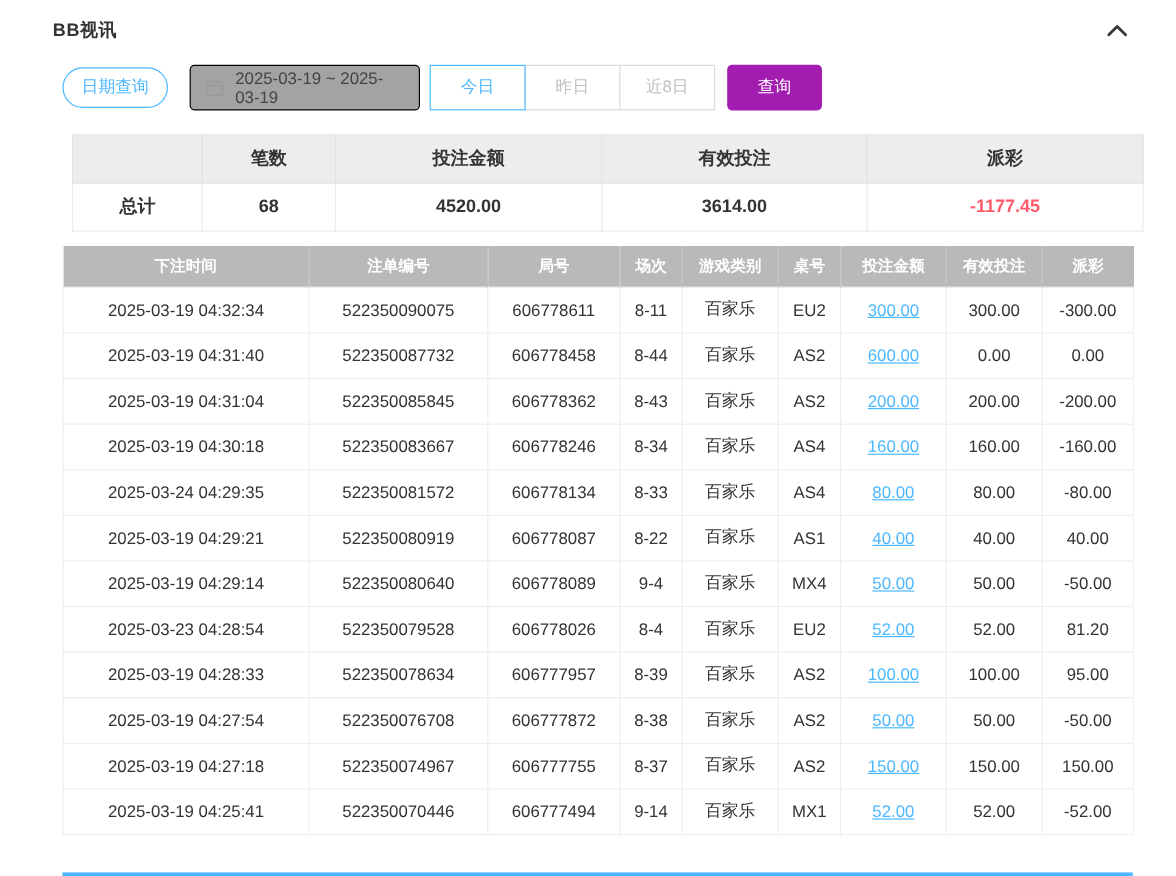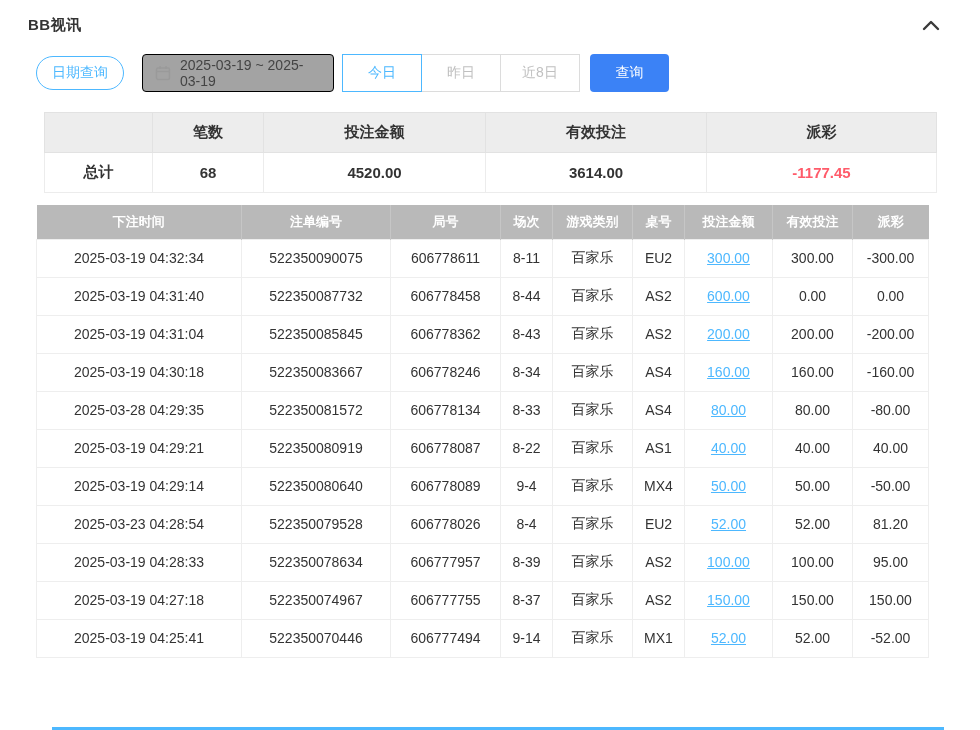--- a/index.html
+++ b/index.html
@@ -4,21 +4,21 @@
 <style>
   * { box-sizing: border-box; margin: 0; padding: 0; }
   html, body { width: 980px; height: 730px; }
   body {
     font-family: "Liberation Sans", "DejaVu Sans", sans-serif;
     background: #ffffff;
     overflow: hidden;
     position: relative;
     color: #333;
   }
-  .page { padding: 12px 36px 0 28px; height: 100%; }
+  .page { padding: 12px 36px 0 44px; height: 100%; }
 
   
   .header-row { display: flex; justify-content: space-between; align-items: center; height: 26px; }
   .title { font-size: 15px; font-weight: bold; color: #333; letter-spacing: .5px; }
   .collapse-btn { background: none; border: none; cursor: pointer; padding: 2px 4px; }
 
   
   .filters { display: flex; align-items: center; margin: 16px 0 0 8px; }
   .btn-pill {
     height: 34px; padding: 0 15px; border-radius: 17px; background: #fff;
@@ -34,21 +34,21 @@
   }
   .seg-group { display: flex; margin-left: 8px; }
   .seg {
     width: 80px; height: 38px; border: 1px solid #dcdcdc; background: #fff;
     font-size: 14px; color: #c0c0c0; display: flex; align-items: center; justify-content: center;
     cursor: pointer; font-family: inherit; text-align: right;
   }
   .seg + .seg { margin-left: -1px; }
   .seg.active { color: #4db8ff; border-color: #4db8ff; position: relative; z-index: 1; }
   .btn-search {
-    width: 79px; height: 38px; background: #3b82f6; color: #fff; border: none;
+    width: 79px; height: 38px; background: #a21caf; color: #fff; border: none;
     border-radius: 4px; font-size: 14px; margin-left: 10px; cursor: pointer; font-family: inherit;
   }
 
   
   table { border-collapse: collapse; table-layout: fixed; }
   .summary { width: 892px; margin: 20px 0 0 16px; font-size: 15px; }
   .summary th {
     background: #ededed; height: 40px; font-weight: bold; color: #333;
     border: 1px solid #e2e2e2; text-align: center; font-size: 15px;
   }
@@ -206,21 +206,21 @@
           <td>522350083667</td>
           <td>606778246</td>
           <td>8-34</td>
           <td>百家乐</td>
           <td>AS4</td>
           <td><a class="link">160.00</a></td>
           <td>160.00</td>
           <td class="neg">-160.00</td>
         </tr>
         <tr>
-          <td>2025-03-28 04:29:35</td>
+          <td>2025-03-24 04:29:35</td>
           <td>522350081572</td>
           <td>606778134</td>
           <td>8-33</td>
           <td>百家乐</td>
           <td>AS4</td>
           <td><a class="link">80.00</a></td>
           <td>80.00</td>
           <td class="neg">-80.00</td>
         </tr>
         <tr>
@@ -261,20 +261,31 @@
           <td>522350078634</td>
           <td>606777957</td>
           <td>8-39</td>
           <td>百家乐</td>
           <td>AS2</td>
           <td><a class="link">100.00</a></td>
           <td>100.00</td>
           <td>95.00</td>
         </tr>
         <tr>
+          <td>2025-03-19 04:27:54</td>
+          <td>522350076708</td>
+          <td>606777872</td>
+          <td>8-38</td>
+          <td>百家乐</td>
+          <td>AS2</td>
+          <td><a class="link">50.00</a></td>
+          <td>50.00</td>
+          <td class="neg">-50.00</td>
+        </tr>
+        <tr>
           <td>2025-03-19 04:27:18</td>
           <td>522350074967</td>
           <td>606777755</td>
           <td>8-37</td>
           <td>百家乐</td>
           <td>AS2</td>
           <td><a class="link">150.00</a></td>
           <td>150.00</td>
           <td>150.00</td>
         </tr>

